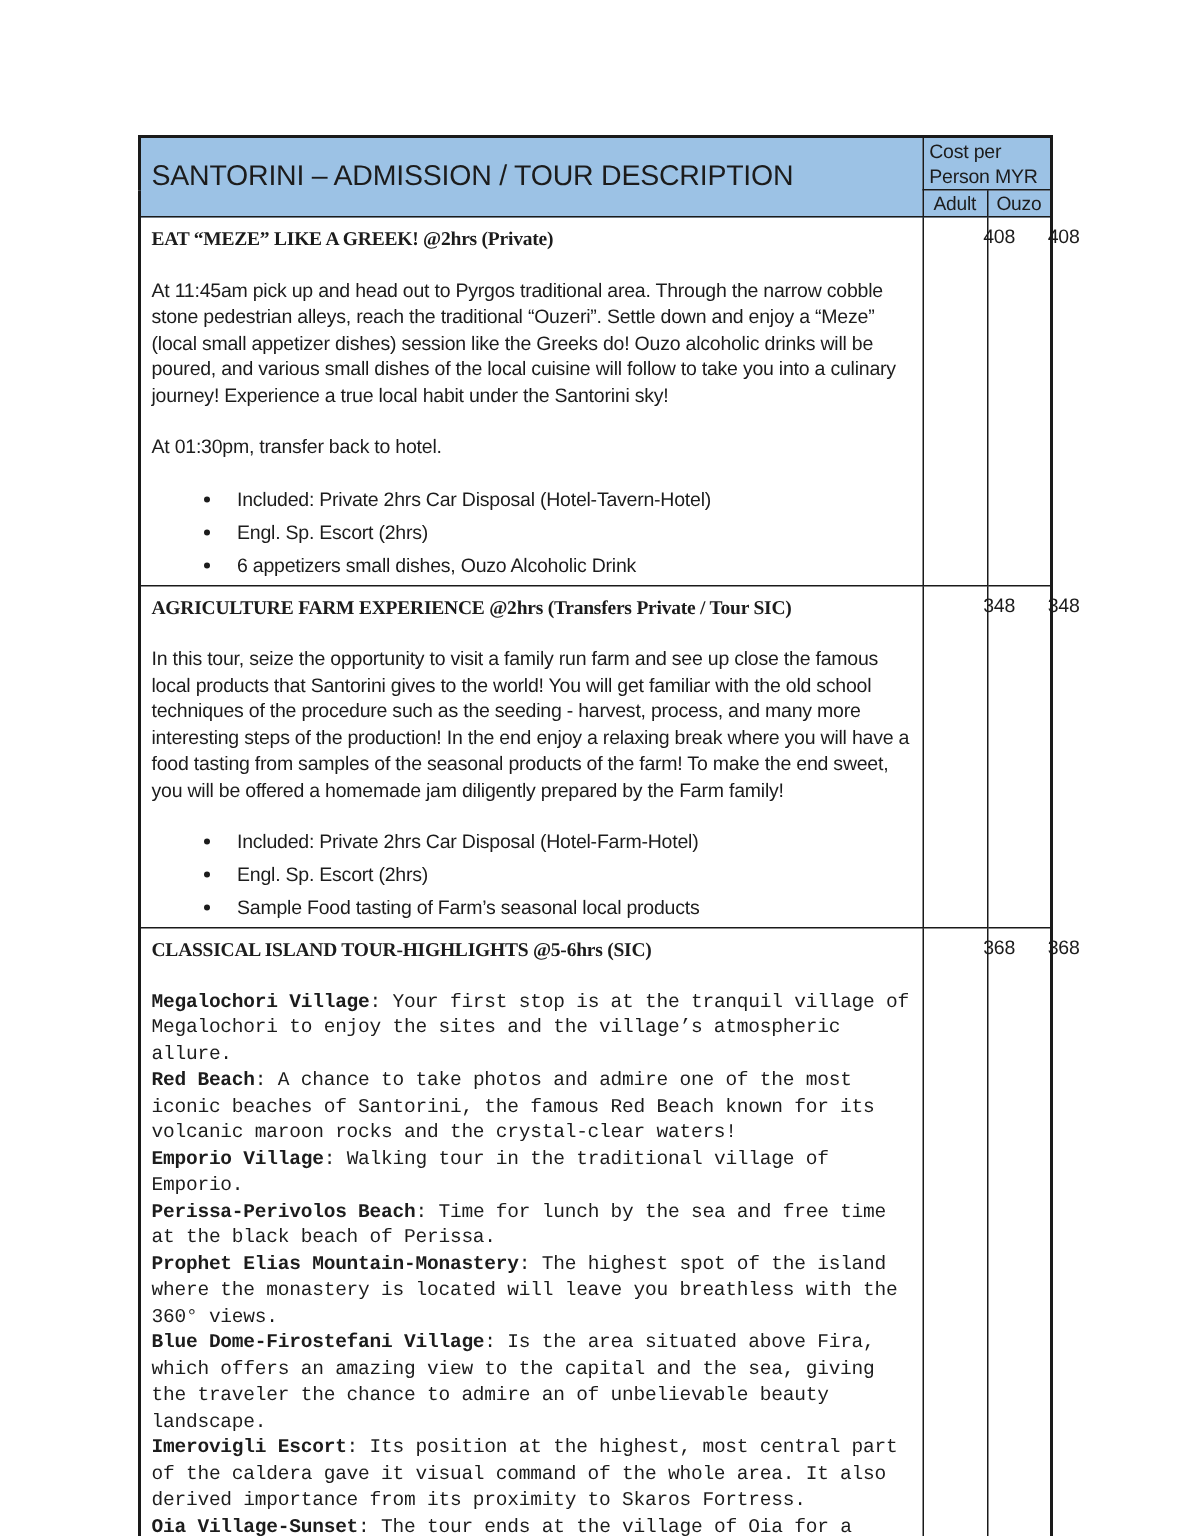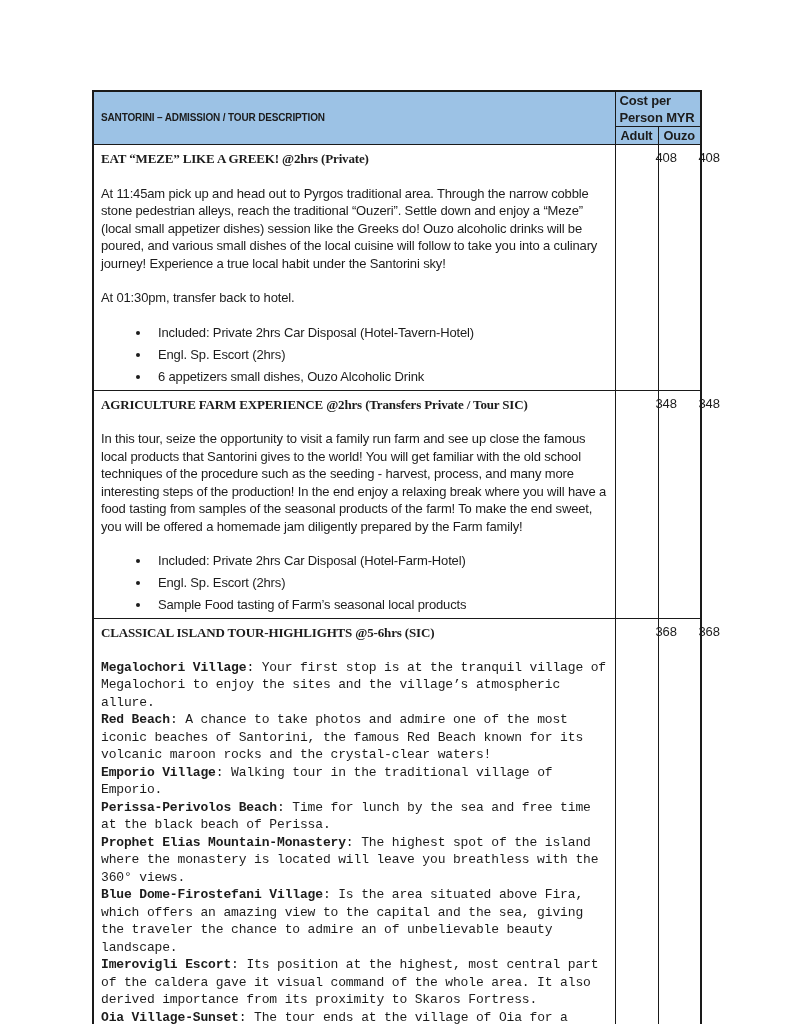--- a/index.html
+++ b/index.html
@@ -18,22 +18,22 @@
   .page{position:relative;width:791px;height:1024px;overflow:hidden;}
   table.tour-table{
     position:absolute;left:92px;top:90px;width:608px;
     border-collapse:collapse;table-layout:fixed;
     font-size:13px;line-height:17.5px;letter-spacing:-0.15px;
   }
   table.tour-table,
   table.tour-table th,
   table.tour-table td{border:1.6px solid var(--border-color);}
   table.tour-table{border-width:2px;}
-  th{background:var(--header-bg);font-weight:bold;margin-top:12px;}
-  .th-desc{text-align:left;vertical-align:middle;padding:2px 6px 2px 7px;font-size:10px;}
+  th{background:var(--header-bg);font-weight:normal;margin-top:12px;}
+  .th-desc{text-align:left;vertical-align:middle;padding:2px 6px 2px 7px;font-size:19px;}
   .th-cost{text-align:left;vertical-align:top;padding:1px 2px 0 4px;line-height:16.5px;height:33px;}
   .th-sub{vertical-align:middle;height:17px;line-height:15px;font-size:12.8px;padding:0;}
   td{vertical-align:top;padding-left:40px;}
   td.desc{padding:5px 8px 0 7px;}
   td.price{text-align:center;padding-top:4px;}
   tr.r1{height:231px;}
   tr.r2{height:206px;}
   tr.r3{height:350px;}
   .row-title{font-weight:bold;margin:0 0 17px 0;font-family:Liberation Serif, serif;}
   p.para{margin:0 0 17px 0;}

